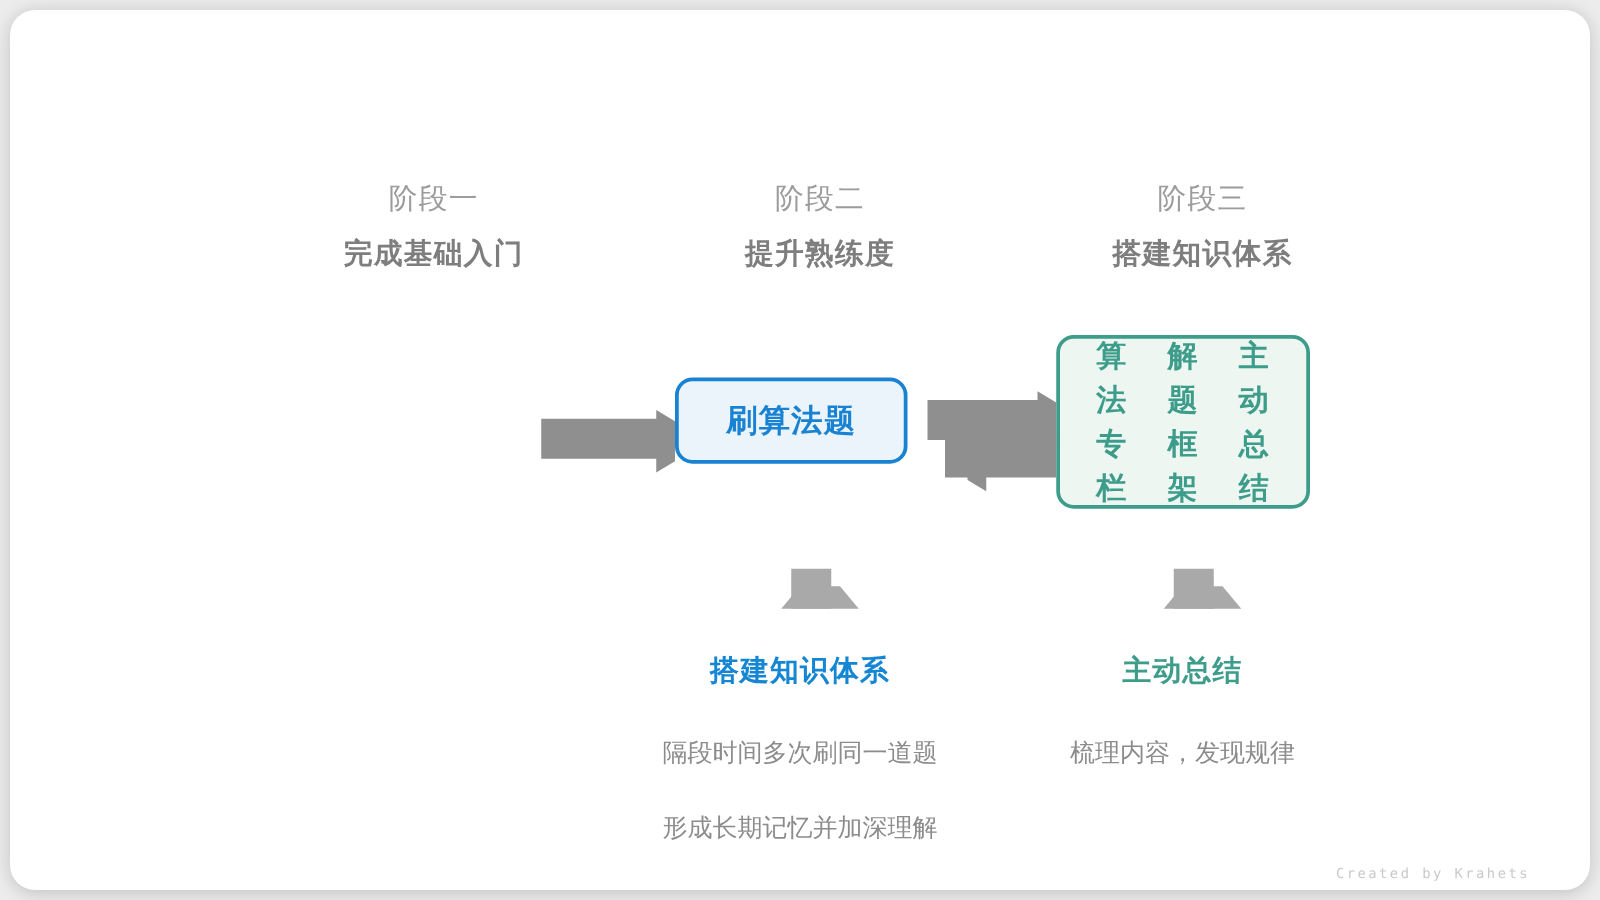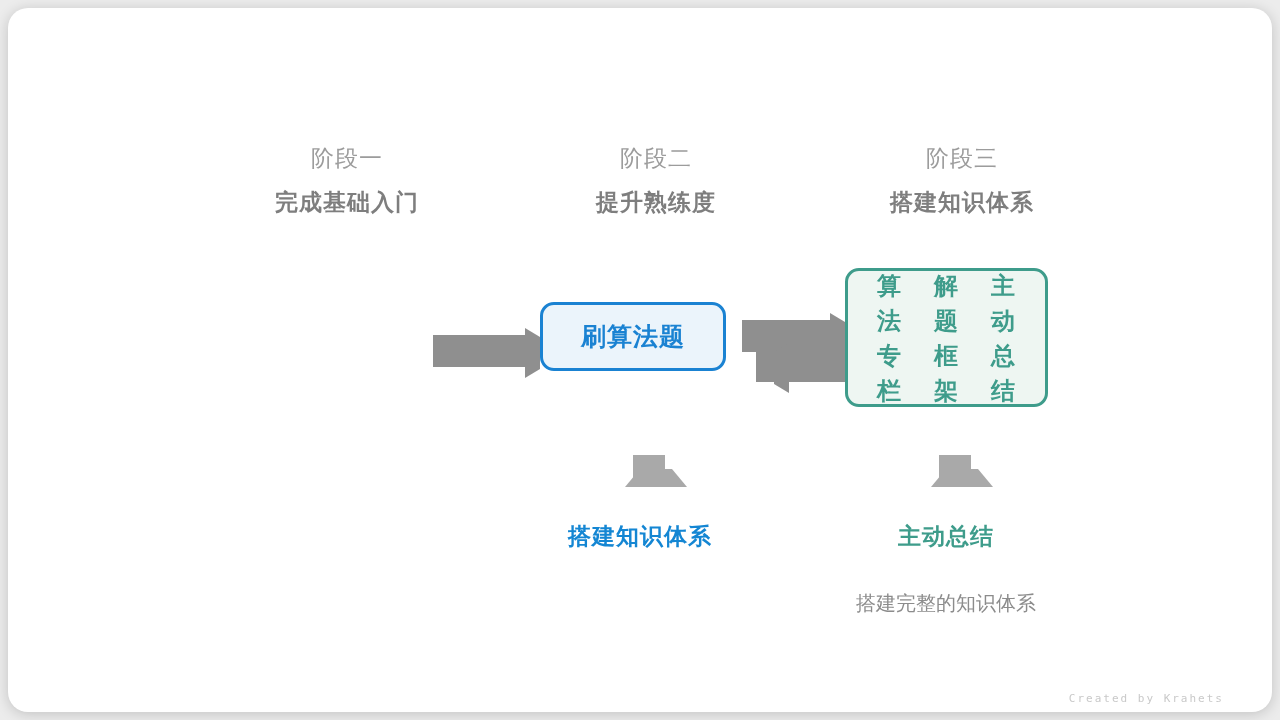--- a/index.html
+++ b/index.html
@@ -142,21 +142,25 @@
     <div class="up-arrow" style="left:617px; top:429px;">
       <div class="head"></div>
         <div class="stem"></div>
     </div>
     <div class="up-arrow" style="left:923px; top:429px;">
       <div class="head"></div>
         <div class="stem"></div>
     </div>
 
     <div class="anno-title blue" style="left:492px;">搭建知识体系</div>
+    <div class="anno-desc" style="left:482px;">
+      <div>隔段时间多次刷同一道题</div>
+      <div>形成长期记忆并加深理解</div>
+    </div>
 
     <div class="anno-title teal" style="left:798px;">主动总结</div>
     <div class="anno-desc" style="left:788px;">
-      <div>搭建完整的知识体系</div>
+      <div>梳理内容，发现规律</div>
     </div>
 
     <div class="credit">Created by Krahets</div>
   </div>
 </div>
 
 </body></html>

